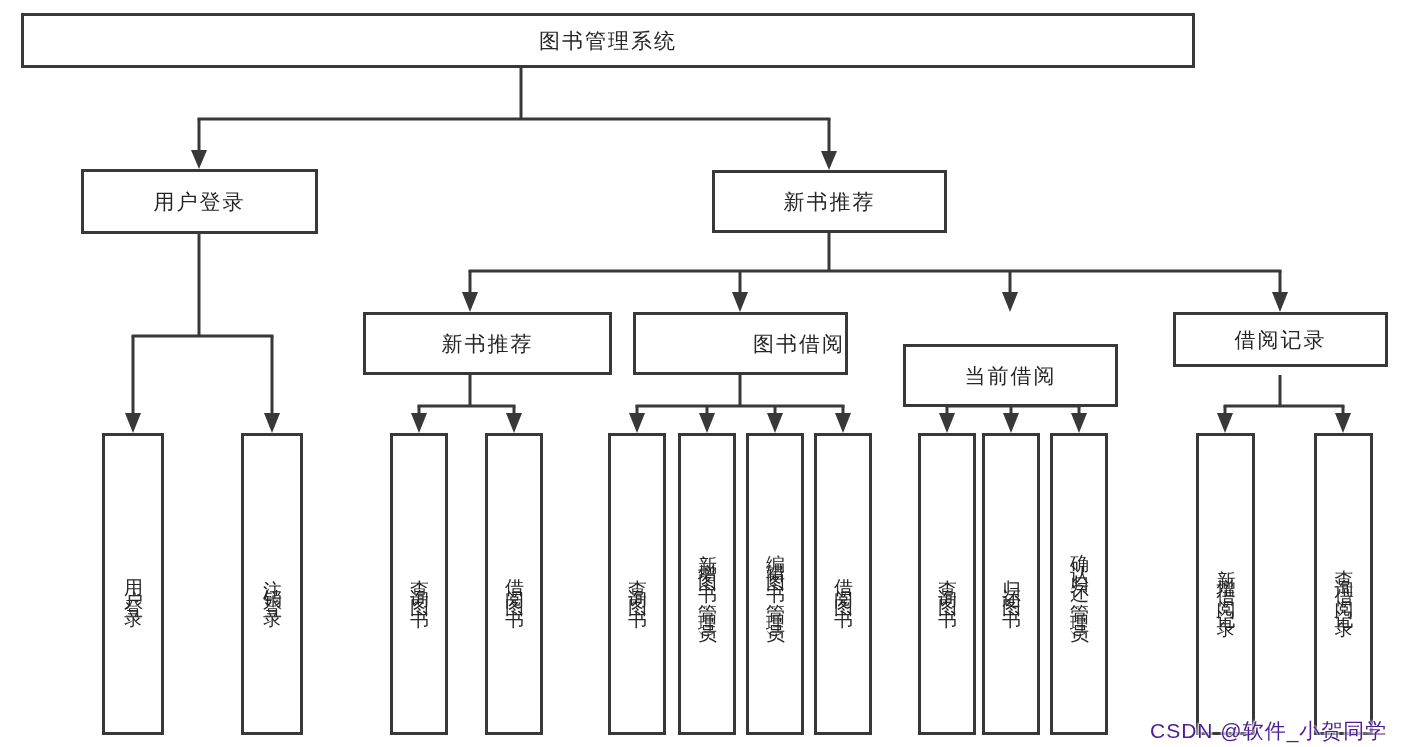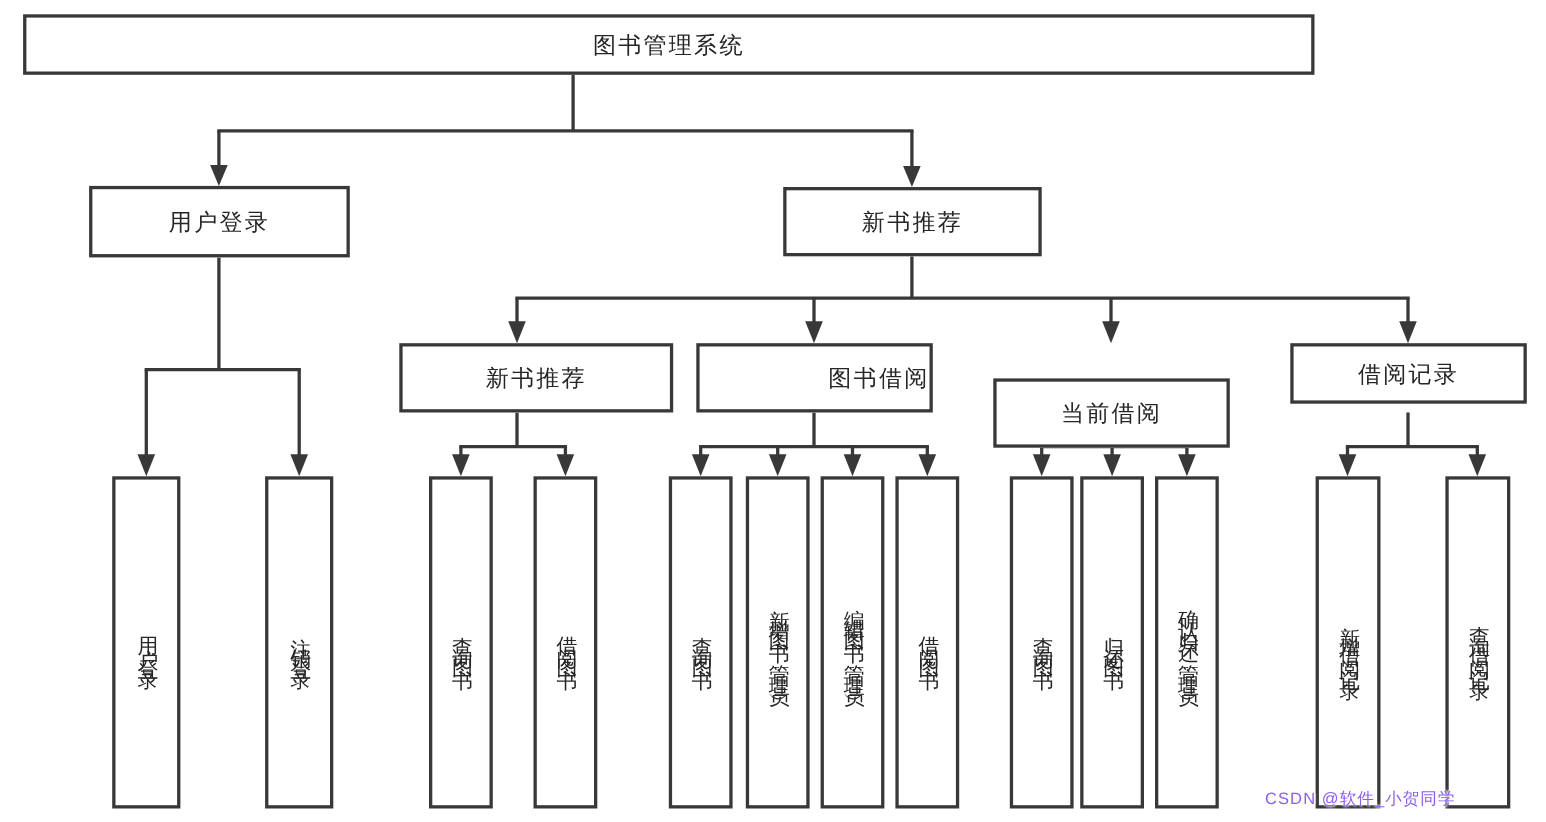--- a/index.html
+++ b/index.html
@@ -32,22 +32,22 @@
     text-orientation:mixed;
     font-size:19px;
     color:#262626;
     letter-spacing:10px;
     line-height:1.1;
     white-space:nowrap;
   }
   .watermark{
     position:absolute;
     left:1150px;top:717px;
-    font-size:15px;
-    color:#8b5cf6;
+    font-size:21px;
+    color:#4c1d95;
     letter-spacing:1px;
     white-space:nowrap;
     z-index:5;
     text-shadow:1px 1px 2px rgba(255,255,255,.95),-1px -1px 2px rgba(255,255,255,.95),0 0 3px rgba(255,255,255,.9);
   }
 </style>
 </head>
 <body>
 
 <div id="canvas">

